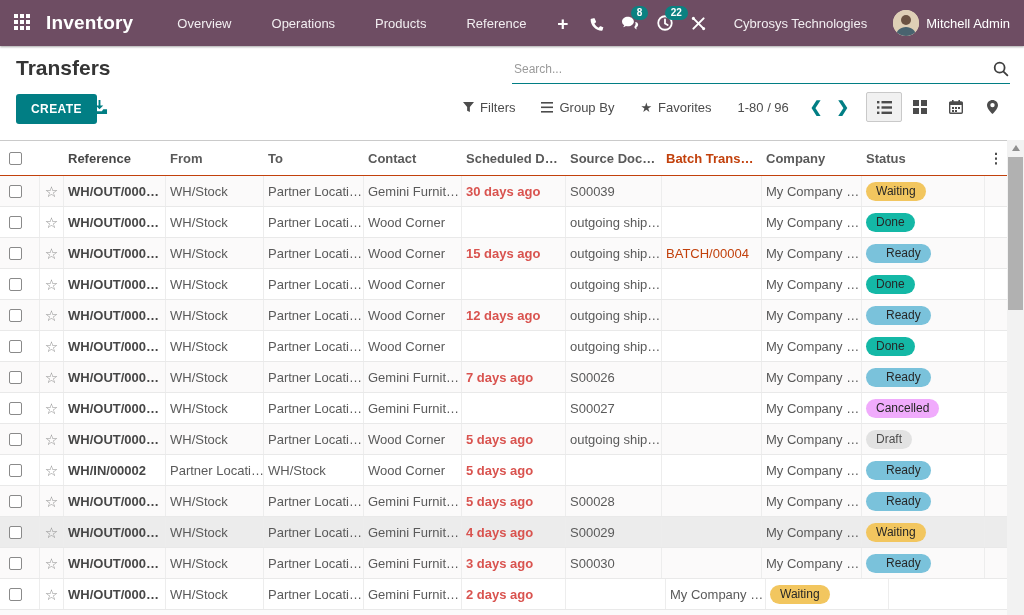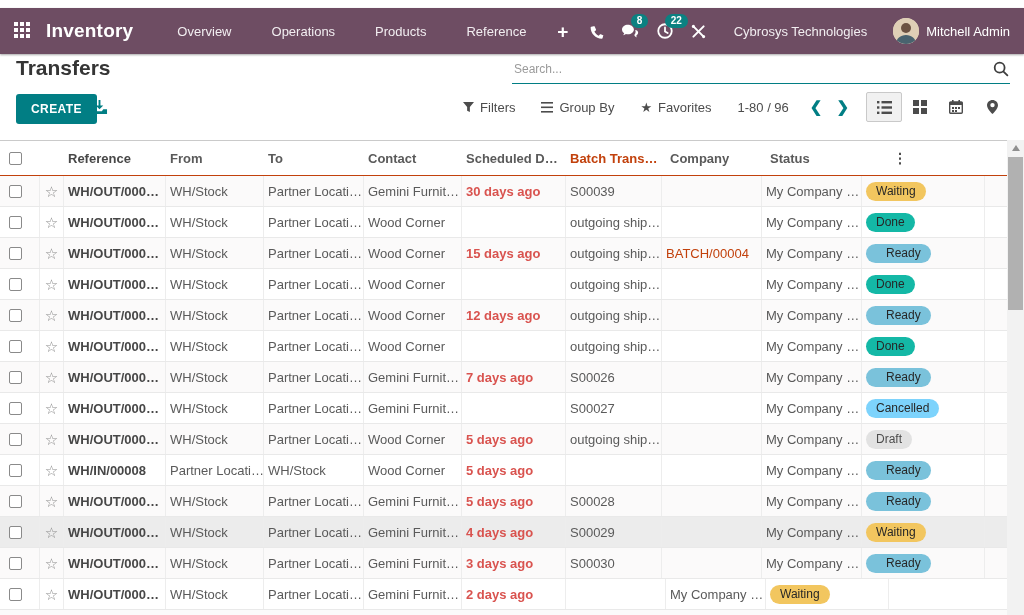--- a/index.html
+++ b/index.html
@@ -1,21 +1,21 @@
 <!DOCTYPE html>
 <html><head>
 <meta charset="utf-8">
 <style>
   * { box-sizing: border-box; margin: 0; padding: 0; }
   html,body { width:1024px; height:615px; overflow:hidden; }
   body { font-family:"Liberation Sans", sans-serif; background:#fff; color:#4c4c4c; }
   .app { position:relative; width:1024px; height:615px; background:#fff; overflow:hidden; }
 
   
-  .navbar { position:absolute; top:8px; left:0; width:1024px; height:46px;
+  .navbar { position:absolute; top:0; left:0; width:1024px; height:46px;
     background:#6e4d63; display:flex; align-items:center; color:#fff;
     box-shadow:0 1px 2px rgba(0,0,0,.35); z-index:5; }
   .apps-grid { width:18px; height:18px; margin:0 14px 0 14px; display:grid;
     grid-template-columns:repeat(3,4px); grid-template-rows:repeat(3,4px); gap:2px; cursor:pointer; }
   .apps-grid span { background:#fff; }
   .app-name { font-size:19px; font-weight:700; margin-right:28px; letter-spacing:.2px; cursor:pointer; }
   .nav-menus { display:flex; align-items:center; gap:8px; }
   .nav-menus .menu-item { color:#f2eef1; font-size:13px; padding:6px 16px; cursor:pointer; }
   .nav-right { margin-left:auto; display:flex; align-items:center; }
   .nav-icon { position:relative; width:34px; height:46px; display:flex; align-items:center;
@@ -76,21 +76,21 @@
   .cell.c-sched.late { color:#d9534f; font-weight:700; }
   .cell.c-batch { color:#c2410c; }
   .checkbox { width:13px; height:13px; border:1px solid #8a8a8a; border-radius:2px; background:#fff; cursor:pointer; }
   .star-glyph { font-size:15px; color:#8d8d8d; line-height:1; cursor:pointer; }
   .dots-glyph { font-size:14px; font-weight:700; color:#4c4c4c; cursor:pointer; }
   .badge { display:inline-block; padding:2px 10px; border-radius:10px; font-size:12px;
     font-weight:500; color:#272727; line-height:15px; }
   .badge.waiting   { background:#f2c65f; }
   .badge.done      { background:#14b8a6; }
   .badge.ready     { background:#7ac2db;padding-left:20px; }
-  .badge.cancelled { background:#7dd3fc; }
+  .badge.cancelled { background:#f0abfc; }
   .badge.draft     { background:#e2e2e2; color:#4c4c4c; }
   .row-sliver { height:5px; background:#fbfafa; }
 
   
   .scrollbar { position:absolute; top:140px; right:0; width:17px; bottom:0; background:#f2f2f2; }
   .sb-up { height:16px; display:flex; align-items:center; justify-content:center; }
   .sb-arrow { width:0; height:0; border-left:4px solid transparent; border-right:4px solid transparent;
     border-bottom:6px solid #8f8f8f; }
   .sb-thumb { position:absolute; top:17px; left:1px; width:15px; height:153px; background:#b1b1b1; }
 </style>
@@ -263,20 +263,21 @@
     <div class="thead" id="thead-row">
         <div class="cell c-sel">
           <div class="checkbox"></div>
         </div>
         <div class="cell c-star"></div>
         <div class="cell c-ref">Reference</div>
         <div class="cell c-from">From</div>
         <div class="cell c-to">To</div>
         <div class="cell c-contact">Contact</div>
         <div class="cell c-sched">Scheduled D…</div>
+        <div class="cell c-source">Source Doc…</div>
         <div class="cell c-batch">Batch Trans…</div>
         <div class="cell c-company">Company</div>
         <div class="cell c-status">Status</div>
         <div class="cell c-dots">
           <div class="dots-glyph">⋮</div>
         </div>
       </div>
     <div class="tbody" id="tbody">
         <div class="trow">
           <div class="cell c-sel">
@@ -458,21 +459,21 @@
           </div>
           <div class="cell c-dots"></div>
         </div>
         <div class="trow">
           <div class="cell c-sel">
             <div class="checkbox"></div>
           </div>
           <div class="cell c-star">
             <div class="star-glyph">☆</div>
           </div>
-          <div class="cell c-ref">WH/IN/00008</div>
+          <div class="cell c-ref">WH/IN/00002</div>
           <div class="cell c-from">Partner Locati…</div>
           <div class="cell c-to">WH/Stock</div>
           <div class="cell c-contact">Wood Corner</div>
           <div class="cell c-sched late">5 days ago</div>
           <div class="cell c-source"></div>
           <div class="cell c-batch"></div>
           <div class="cell c-company">My Company …</div>
           <div class="cell c-status">
             <div class="badge ready" style="display: inline-block;">Ready</div>
           </div>

